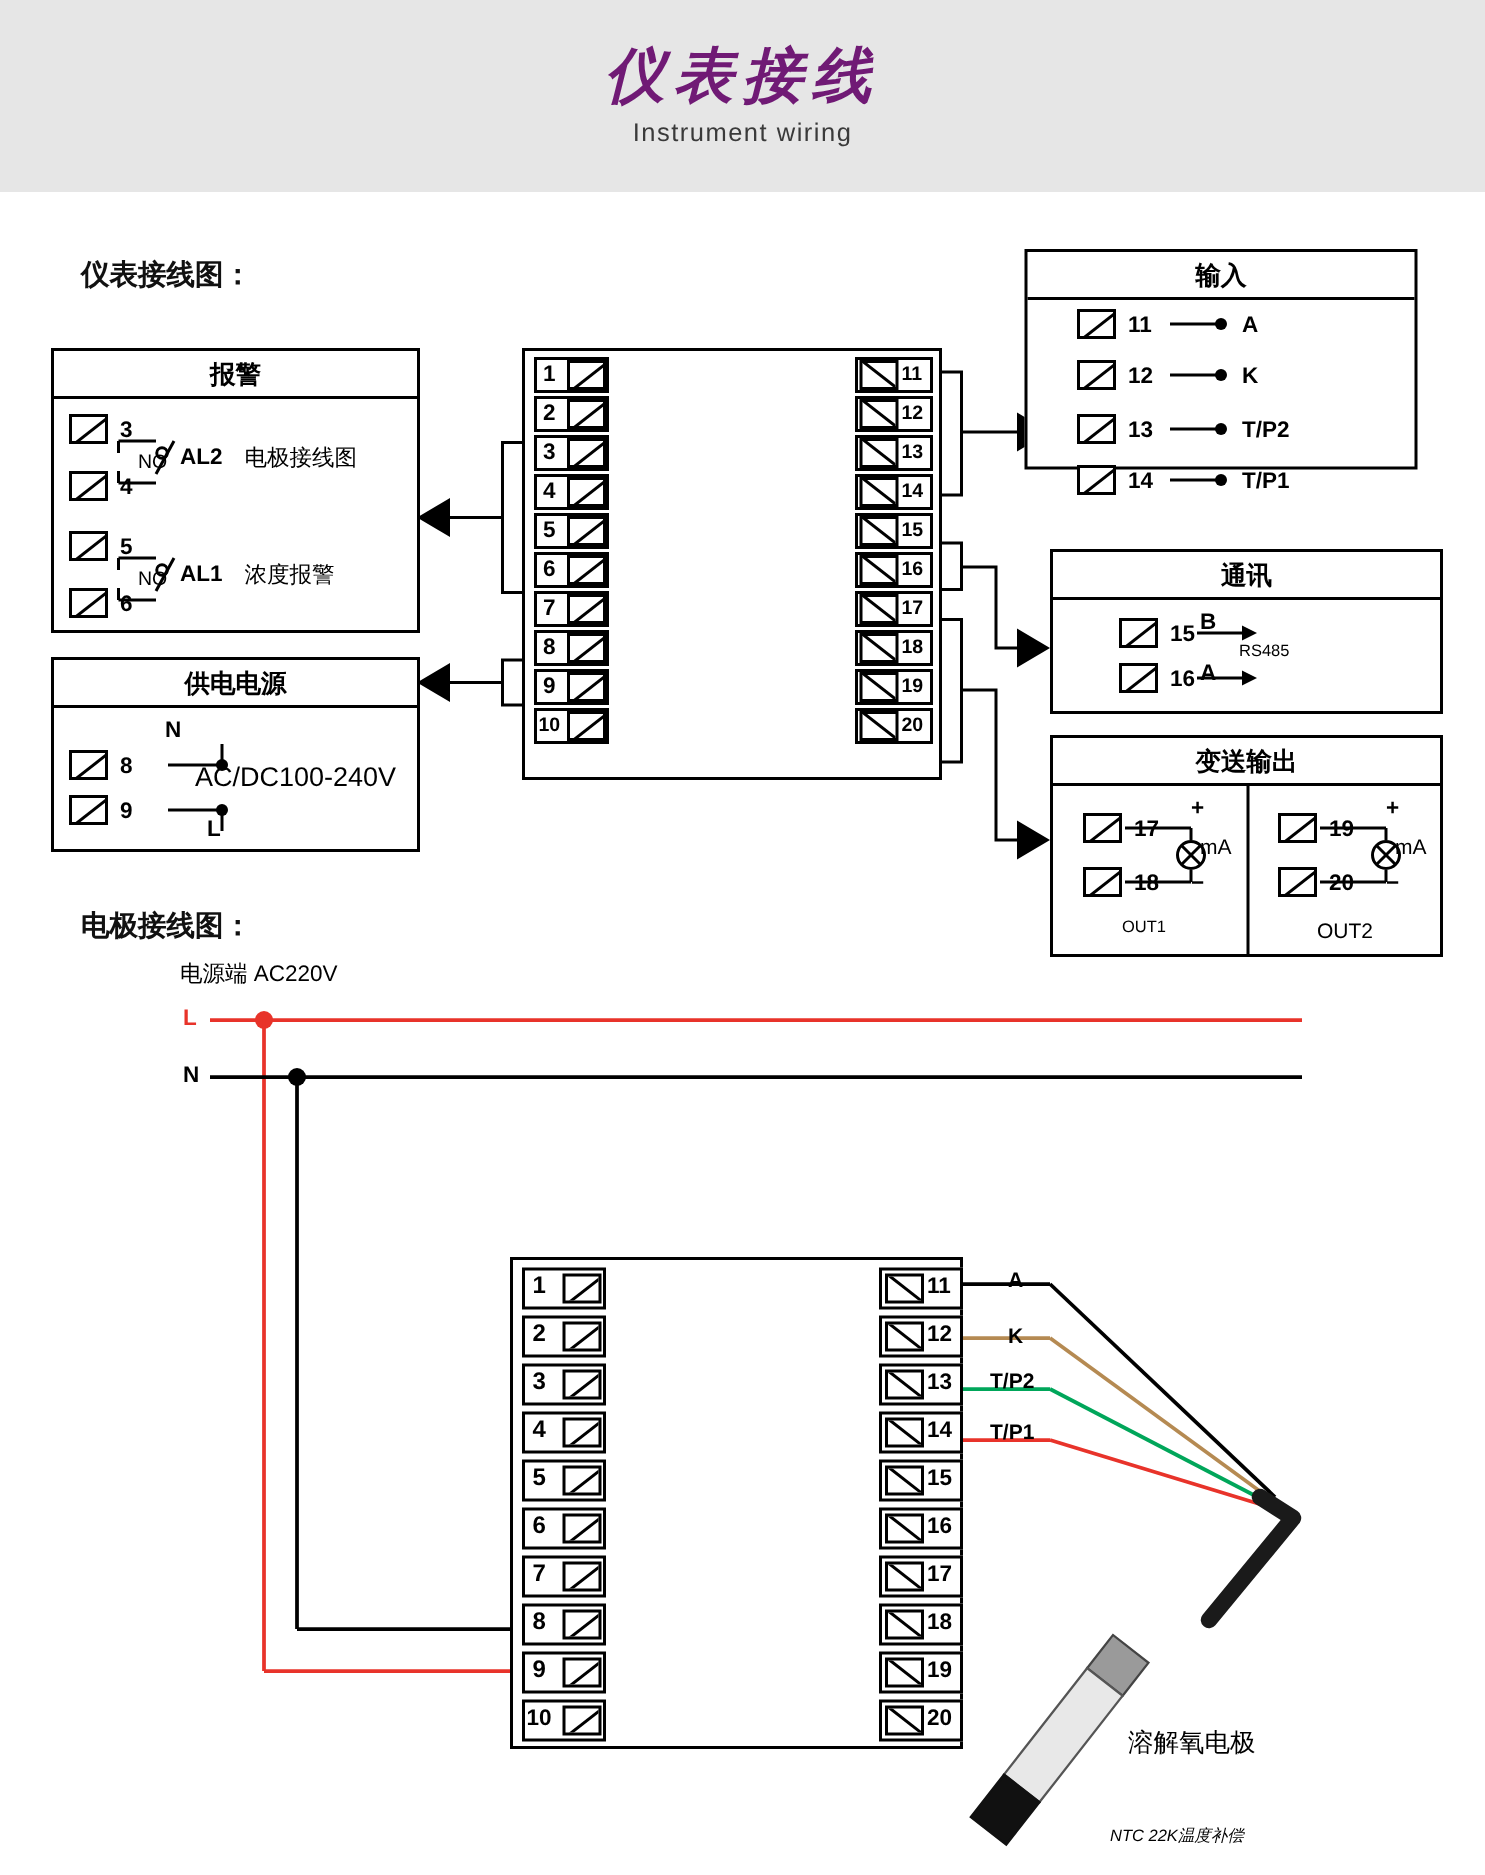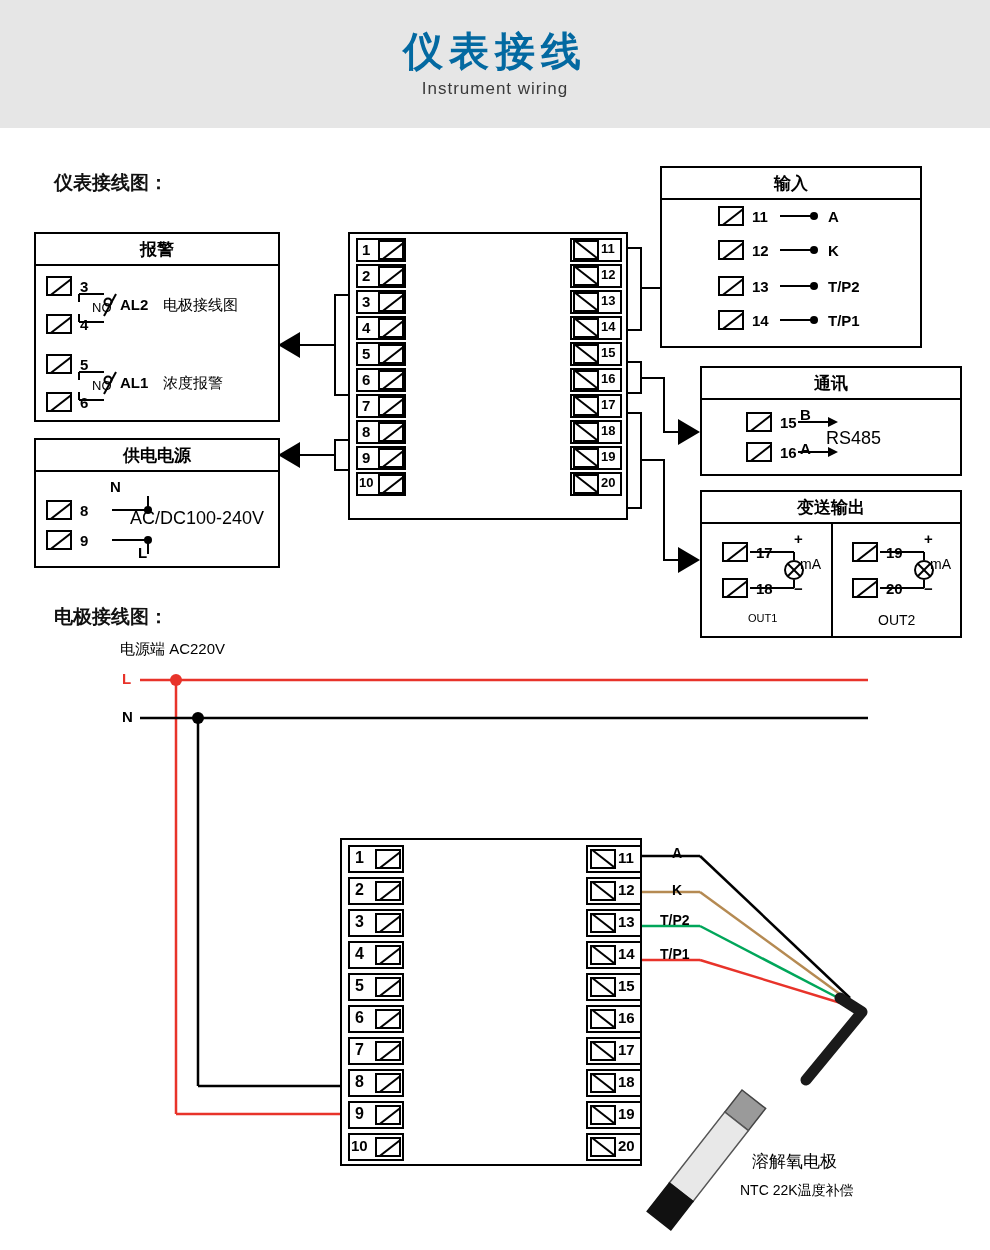--- a/index.html
+++ b/index.html
@@ -10,22 +10,23 @@
     color:#000;
     position:relative;
     overflow:hidden;
   }
   .banner{
     position:absolute;left:0;top:0;width:990px;height:128px;
     background:#e6e6e6;
     display:flex;flex-direction:column;align-items:center;justify-content:center;
   }
   .banner-title{
-    font-size:40px;font-weight:bold;letter-spacing:6px;color:#0369a1;
+    font-size:40px;font-weight:bold;letter-spacing:6px;color:#701a75;
     line-height:1.1;
+    font-style:italic;
   }
   .banner-sub{
     font-size:17px;color:#3a3a3a;margin-top:6px;letter-spacing:1px;
   }
   .section-title{
     position:absolute;font-size:19px;font-weight:bold;color:#111;
   }
   .box{
     position:absolute;border:2px solid #000;background:#fff;box-sizing:border-box;
   }
@@ -218,21 +219,21 @@
 <div class="tnum" style="left:601px;top:423px;font-size:13px;">18</div>
 
 <div class="tslot" style="left:570px;top:446px;width:52px;height:24px;"></div>
 <div class="screw r" style="left:573px;top:448px;"></div>
 <div class="tnum" style="left:601px;top:449px;font-size:13px;">19</div>
 
 <div class="tslot" style="left:570px;top:472px;width:52px;height:24px;"></div>
 <div class="screw r" style="left:573px;top:474px;"></div>
 <div class="tnum" style="left:601px;top:475px;font-size:13px;">20</div>
 
-<div class="box" style="left:660px;top:166px;width:262px;height:182px;">
+<div class="box" style="left:683px;top:166px;width:262px;height:147px;">
   <div class="box-head">输入</div>
 </div>
 <div class="screw" style="left:718px;top:206px;"></div>
 <div class="tnum" style="left:752px;top:208px;">11</div>
 <div class="screw" style="left:718px;top:240px;"></div>
 <div class="tnum" style="left:752px;top:242px;">12</div>
 <div class="screw" style="left:718px;top:276px;"></div>
 <div class="tnum" style="left:752px;top:278px;">13</div>
 <div class="screw" style="left:718px;top:310px;"></div>
 <div class="tnum" style="left:752px;top:312px;">14</div>
@@ -253,21 +254,21 @@
 
 <div class="box" style="left:700px;top:366px;width:262px;height:110px;">
   <div class="box-head">通讯</div>
 </div>
 <div class="screw" style="left:746px;top:412px;"></div>
 <div class="tnum" style="left:780px;top:414px;">15</div>
 <div class="screw" style="left:746px;top:442px;"></div>
 <div class="tnum" style="left:780px;top:444px;">16</div>
 <div class="lbl b" style="left:800px;top:406px;">B</div>
 <div class="lbl b" style="left:800px;top:440px;">A</div>
-<div class="lbl" style="left:826px;top:428px;font-size:18px;">RS485</div>
+<div class="lbl" style="left:826px;top:428px;font-size:11px;">RS485</div>
 <svg width="262" height="110" style="left:700px;top:366px;">
   <line x1="98" y1="56" x2="128" y2="56" stroke="#000" stroke-width="2"></line>
   <polygon points="128,51 138,56 128,61" fill="#000"></polygon>
   <line x1="98" y1="86" x2="128" y2="86" stroke="#000" stroke-width="2"></line>
   <polygon points="128,81 138,86 128,91" fill="#000"></polygon>
 </svg>
 
 <div class="box" style="left:700px;top:490px;width:262px;height:148px;">
   <div class="box-head">变送输出</div>
 </div>
@@ -337,21 +338,21 @@
   <path d="M840 338 L862 352 L806 420" stroke="#1a1a1a" stroke-width="11" fill="none" stroke-linecap="round" stroke-linejoin="round"></path>
 
   <g transform="translate(742,430) rotate(38)">
     <rect x="0" y="0" width="30" height="28" fill="#9a9a9a" stroke="#444" stroke-width="1.5"></rect>
     <rect x="0" y="28" width="30" height="90" fill="#e8e8e8" stroke="#555" stroke-width="1.5"></rect>
     <rect x="0" y="118" width="30" height="36" fill="#111" stroke="#111" stroke-width="1.5"></rect>
   </g>
 </svg>
 
 <div class="probe-label" style="left:752px;top:1150px;font-size:17px;">溶解氧电极</div>
-<div class="probe-label" style="left:740px;top:1182px;font-size:14px;">NTC 22K温度补偿</div>
+<div class="probe-label" style="left:740px;top:1216px;font-size:11px;font-style:italic;">NTC 22K温度补偿</div>
 
 <div class="lbl b" style="left:672px;top:845px;font-size:14px;">A</div>
 <div class="lbl b" style="left:672px;top:882px;font-size:14px;">K</div>
 <div class="lbl b" style="left:660px;top:912px;font-size:14px;">T/P2</div>
 <div class="lbl b" style="left:660px;top:946px;font-size:14px;">T/P1</div>
 
 <div class="mainblk" style="left:340px;top:838px;width:302px;height:328px;"></div>
 
 <div class="tslot" style="left:348px;top:845px;width:56px;height:28px;"></div>
 <div class="tnum" style="left:355px;top:849px;font-size:16px;">1</div>

